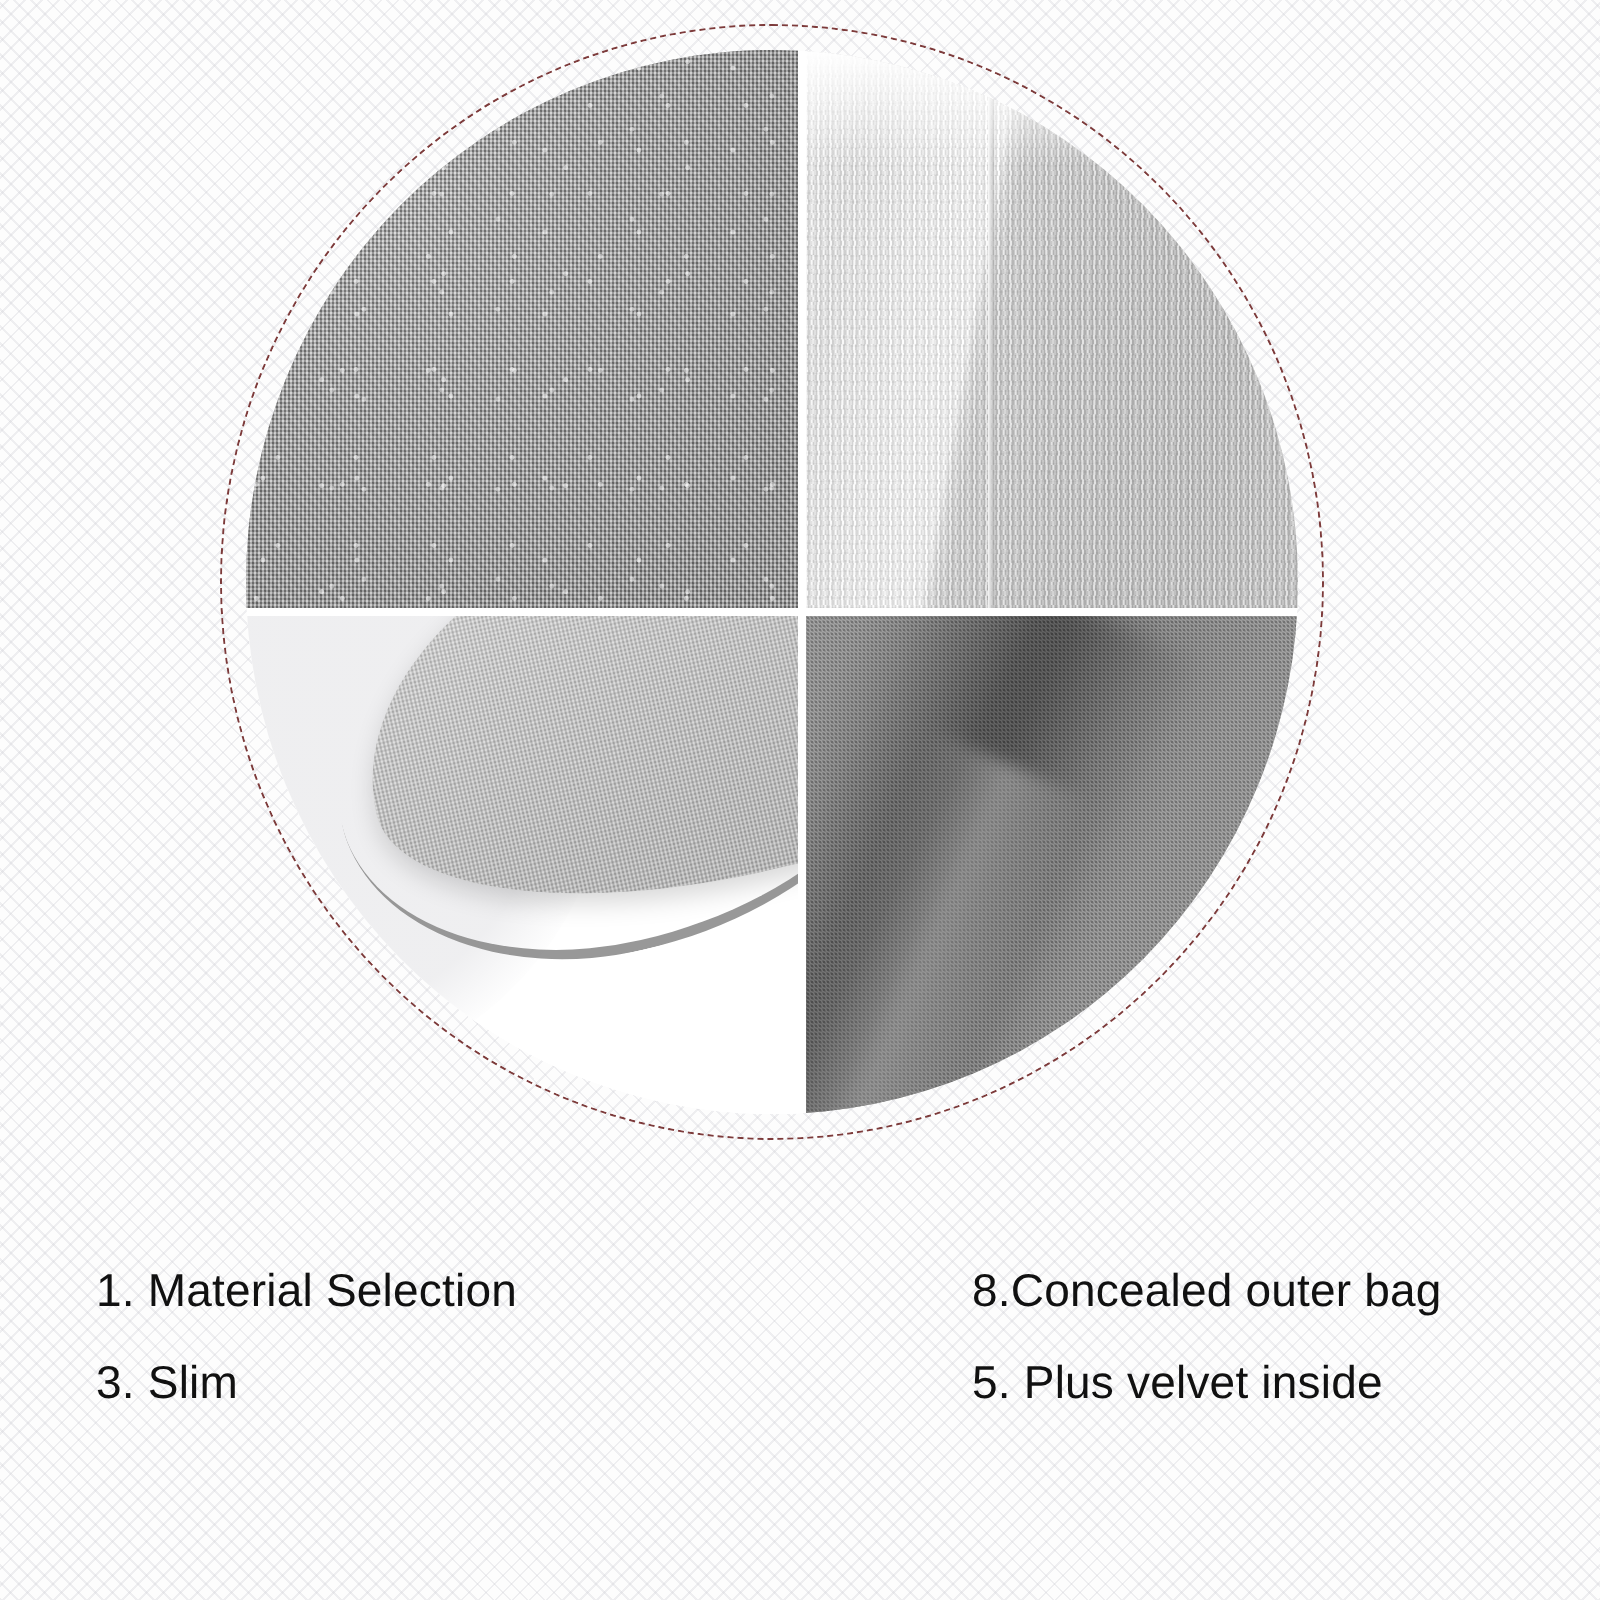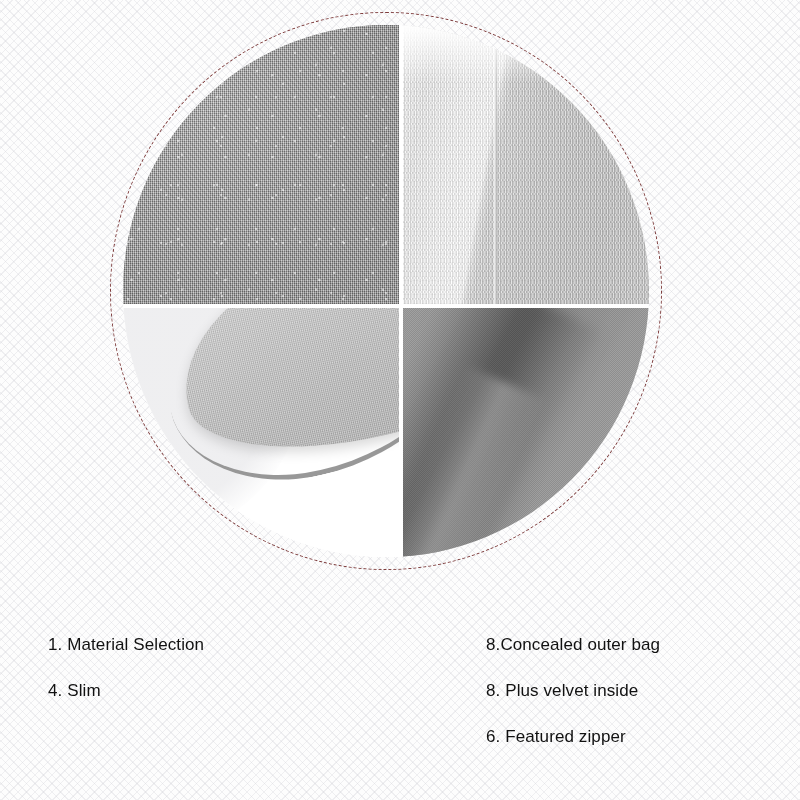--- a/index.html
+++ b/index.html
@@ -174,21 +174,21 @@
   #features{
     position:absolute;
     left:0; top:622px;
     width:800px; height:160px;
     display:flex;
   }
   .feat-col{width:50%;box-sizing:border-box;}
   #feat-col-left{padding-left:48px;}
   #feat-col-right{padding-left:86px;}
   .feat-item{
-    font-size:17px;
+    font-size:23px;
     line-height:46px;
     color:#111111;
     white-space:nowrap;
     letter-spacing:.1px;
   }
 </style>
 </head>
 <body>
 
 <div id="bg-texture"></div>
@@ -229,20 +229,19 @@
     </div>
 
     <div id="sep-v"></div>
     <div id="sep-h"></div>
   </div>
 </div>
 
 <div id="features">
   <div class="feat-col" id="feat-col-left">
     <div class="feat-item">1. Material Selection</div>
-    <div class="feat-item">4. Slim</div>
+    <div class="feat-item">3. Slim</div>
   </div>
   <div class="feat-col" id="feat-col-right">
     <div class="feat-item">8.Concealed outer bag</div>
-    <div class="feat-item">8. Plus velvet inside</div>
-    <div class="feat-item">6. Featured zipper</div>
+    <div class="feat-item">5. Plus velvet inside</div>
   </div>
 </div>
 
 </body></html>

